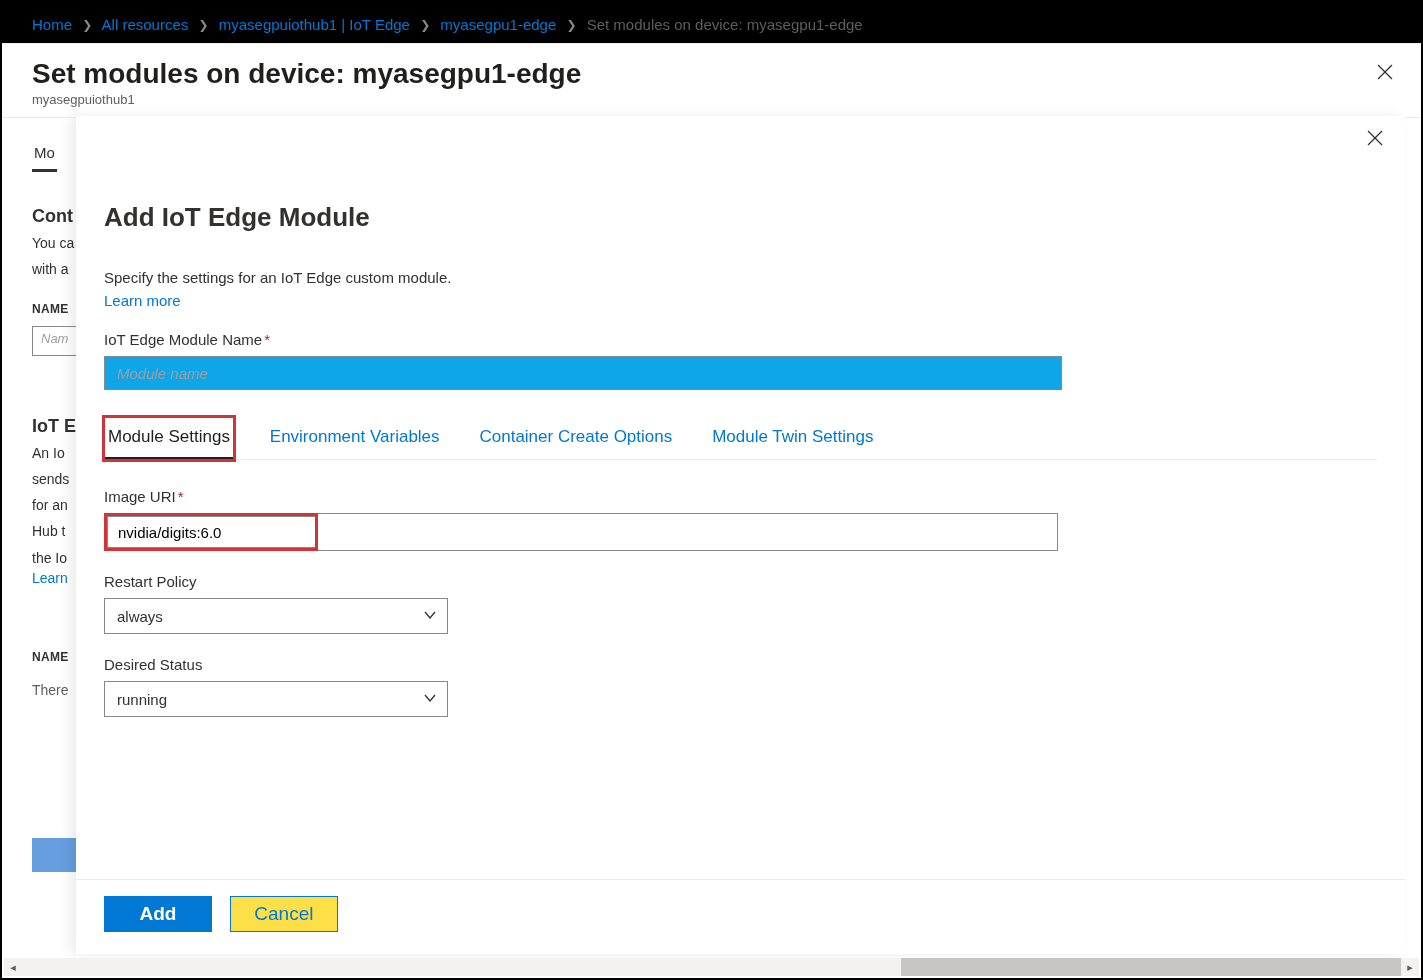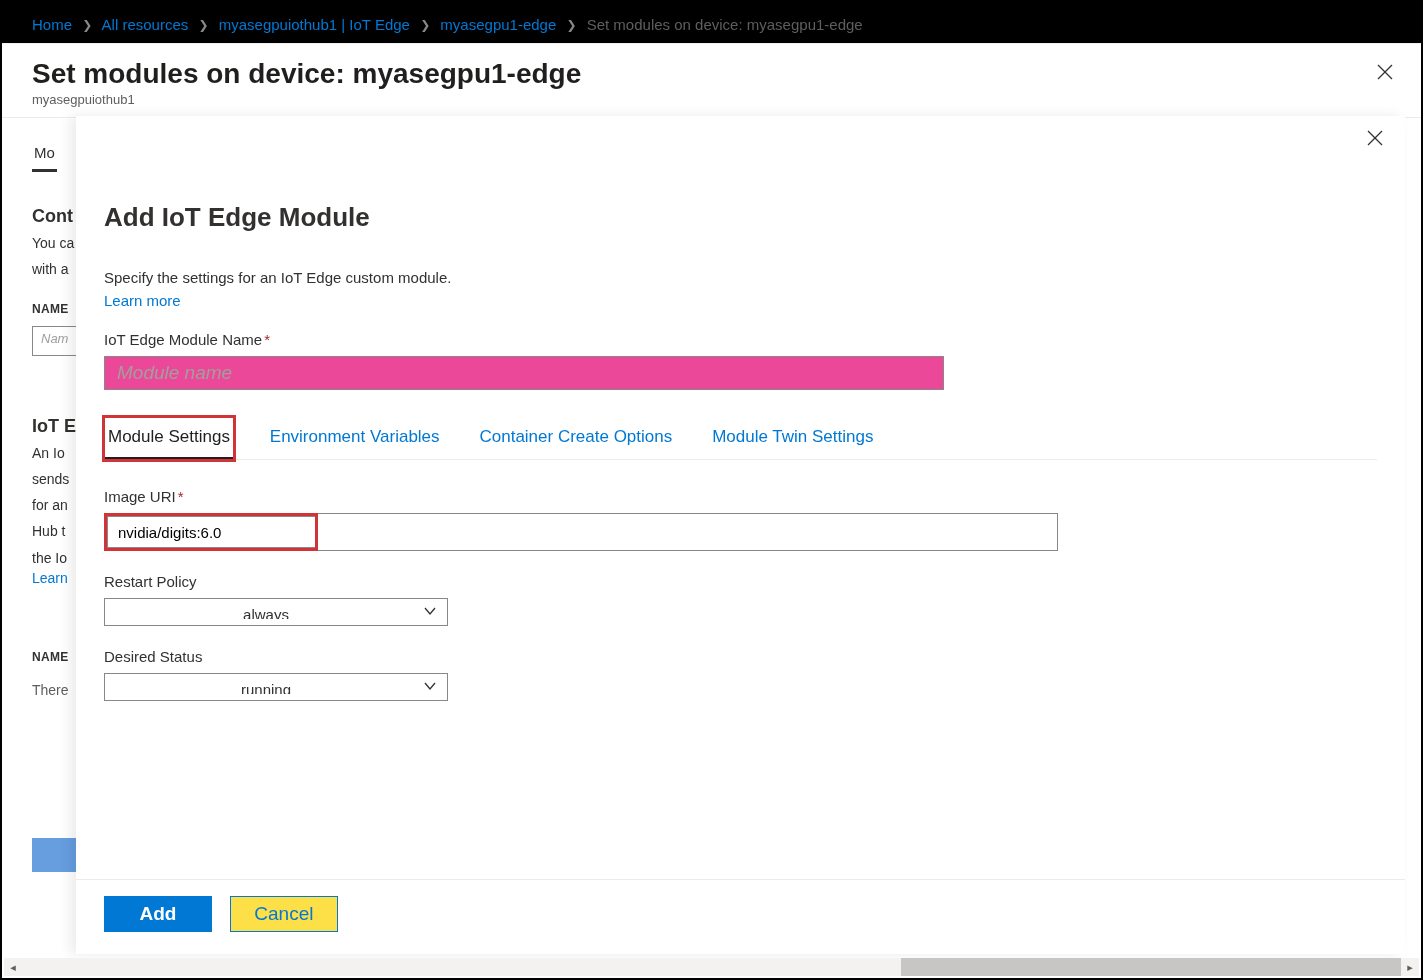--- a/index.html
+++ b/index.html
@@ -108,30 +108,30 @@
       cursor: pointer;
     }
     .blade-close svg { width: 16px; height: 16px; }
     .blade-close svg line { stroke: #323130; stroke-width: 1.2; }
     .blade h2 { font-size: 26px; font-weight: 600; margin-top: 66px; margin-bottom: 36px; }
     .blade-desc { font-size: 15px; color: #323130; }
     .blade-learn { display: inline-block; margin-top: 6px; color: #0078d4; text-decoration: none; font-size: 15px;}
     .field-label { display:block; margin-top: 22px; font-size: 15px; color: #323130; }
     .req { color: #a4262c; margin-left: 2px; }
     .text-input {
-      width: 840px;
+      width: 958px;
       max-width: 100%;
       height: 34px;
       border: 1px solid #8a8886;
       padding: 6px 12px;
-      font-size: 19px;
+      font-size: 15px;
       margin-top: 8px;
       font-family: inherit;
       color: #323130;
-      background: #ec4899;
+      background: #0ea5e9;
     }
     .text-input::placeholder { color: #a19f9d; font-style: italic; }
     .tabs { margin-top: 26px; border-bottom: 1px solid #edebe9; }
     .tab {
       display: inline-block;
       padding: 10px 4px 10px 4px;
       margin-right: 28px;
       font-size: 17px;
       color: #0078d4;
       cursor: pointer;
@@ -168,30 +168,29 @@
       height: 38px;
       max-width: 740px;
     }
     .select-wrap {
       position: relative;
       width: 344px;
       margin-top: 8px;
     }
     .select-wrap select {
       width: 100%;
-      height: 28px;
+      height: 36px;
       border: 1px solid #8a8886;
       padding: 7px 32px 6px 12px;
       font-size: 15px;
       font-family: inherit;
       background: #fff;
       appearance: none;
       -webkit-appearance: none;
       color: #323130;
-      text-align: center;
     }
     .select-wrap .chev {
       position: absolute;
       right: 12px;
       top: 50%;
       transform: translateY(-50%);
       pointer-events: none;
     }
     .select-wrap .chev svg { width: 12px; height: 12px; }
     .select-wrap .chev svg polyline { fill:none; stroke:#323130; stroke-width:1.3; }

